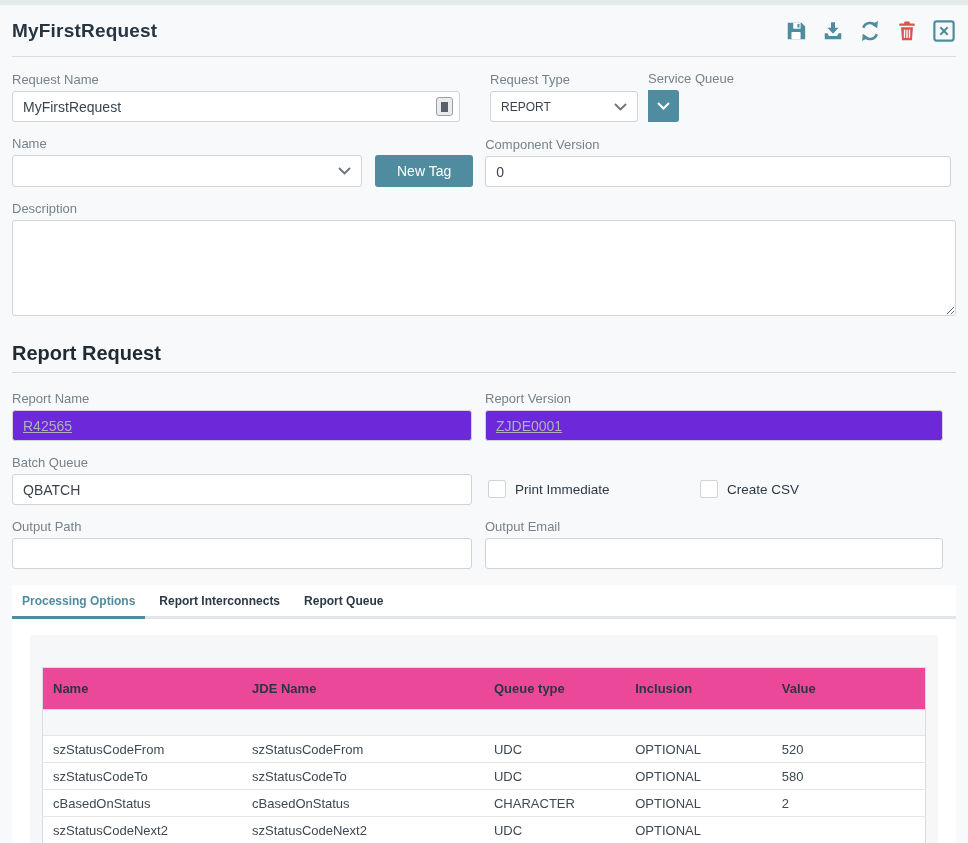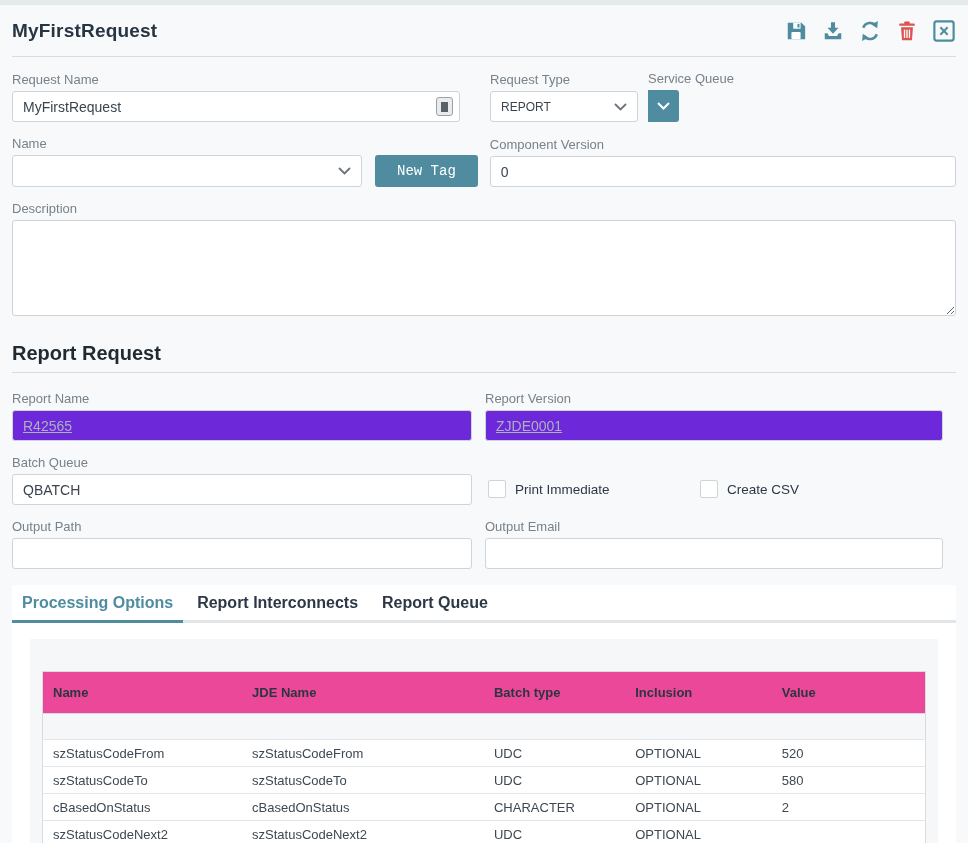--- a/index.html
+++ b/index.html
@@ -17,37 +17,37 @@
 
   
   .form-row { display:flex; align-items:flex-end; margin-top:14px; }
   .field label { display:block; font-size:13px; color:#76828c; margin-bottom:4px; }
   .tbox { height:31px; width:100%; border:1px solid #cfd4d9; border-radius:3px; background:#fff; font-family:"Liberation Sans",sans-serif; font-size:14px; color:#3a444e; padding:0 10px; outline:none; }
   .tbox:disabled, .tbox.disabled { color:#aab2ba; background:#6d28d9;text-decoration:underline; }
   .selectbox { height:31px; border:1px solid #cfd4d9; border-radius:3px; background:#fff; display:flex; align-items:center; justify-content:space-between; padding:0 10px; font-size:12px; color:#3a444e; cursor:pointer;gap:41px; }
   .input-wrap { position:relative; }
   .autofill-badge { position:absolute; right:7px; top:6px; width:17px; height:19px; border:1px solid #9aa1a8; border-radius:3px; background:#e9ebed; display:flex; align-items:center; justify-content:center; }
   .autofill-badge .inner { width:7px; height:10px; background:#5a6168; }
-  .btn-teal { background:#4f8ca0; color:#fff; border:none; border-radius:3px; height:32px; padding:0 22px; font-size:14px; font-family:Liberation Mono, monospace; cursor:pointer; }
+  .btn-teal { background:#4f8ca0; color:#fff; border:none; border-radius:3px; height:32px; padding:0 22px; font-size:14px; font-family:Liberation Sans, sans-serif; cursor:pointer; }
   .input-group { display:flex; }
   .input-group .tbox { border-radius:3px 0 0 3px; flex:1; height:32px; }
   .dd-btn { width:31px; height:32px; background:#4f8ca0; border:none; border-radius:0 3px 3px 0; display:flex; align-items:center; justify-content:center; cursor:pointer; }
   textarea.desc { width:944px; height:96px; border:1px solid #cfd4d9; border-radius:3px; background:#fff; resize:both; outline:none; font-family:"Liberation Sans",sans-serif; font-size:14px; padding:8px 10px; color:#3a444e; }
 
   .section-heading { font-size:20px; font-weight:700; color:#1f2a33; margin-top:22px; }
   .section-hr { border:none; border-top:1px solid #d7dadd; margin-top:7px; }
 
   .chk-group { display:flex; align-items:center; margin-bottom:7px; }
   .checkbox { width:18px; height:18px; border:1px solid #cfd4d9; border-radius:2px; background:#fff; cursor:pointer; }
   .chk-label { font-size:13.5px; color:#2c3845; margin-left:9px; }
 
   
   .tab-card { background:#fff; margin-top:16px; height:291px; }
   .tab-bar { display:flex; border-bottom:3px solid #e3e6e9; }
-  .tab { padding:9px 10px 8px; font-size:16px; font-weight:600; color:#2c3845; cursor:pointer; margin-right:4px; white-space:nowrap; }
+  .tab { padding:9px 10px 8px; font-size:12px; font-weight:600; color:#2c3845; cursor:pointer; margin-right:4px; white-space:nowrap; }
   .tab.active { color:#4f8ca0; border-bottom:3px solid #4f8ca0; margin-bottom:-3px; }
 
   .panel { margin:16px 18px 0; background:#f6f7f9; padding:32px 12px 12px; height:300px; }
   table.po { width:100%; border-collapse:collapse; table-layout:fixed; border:1px solid #d8dcdf; background:#fff; }
   table.po col.c1{width:22.6%} table.po col.c2{width:27.4%} table.po col.c3{width:16%} table.po col.c4{width:16.6%} table.po col.c5{width:17.4%}
   table.po th { height:42px; text-align:left; font-size:13px; font-weight:700; color:#2b3640; padding:0 10px; background:#ec4899; border-bottom:1px solid #d8dcdf; }
   table.po td { height:27px; font-size:13px; color:#3d4852; padding:0 10px; border-top:1px solid #e3e6e9; background:#fff; overflow:hidden; white-space:nowrap; }
   table.po tr.empty-row td { background:#f6f7f9; border-top:none; height:26px; }
   svg { display:block; }
 </style>
@@ -227,21 +227,21 @@
             <col class="c1">
             <col class="c2">
             <col class="c3">
             <col class="c4">
             <col class="c5">
           </colgroup>
         <thead>
           <tr>
             <th>Name</th>
             <th>JDE Name</th>
-            <th>Batch type</th>
+            <th>Queue type</th>
             <th>Inclusion</th>
             <th>Value</th>
           </tr>
         </thead>
         <tbody>
           <tr class="empty-row">
             <td></td>
             <td></td>
             <td></td>
             <td></td>

